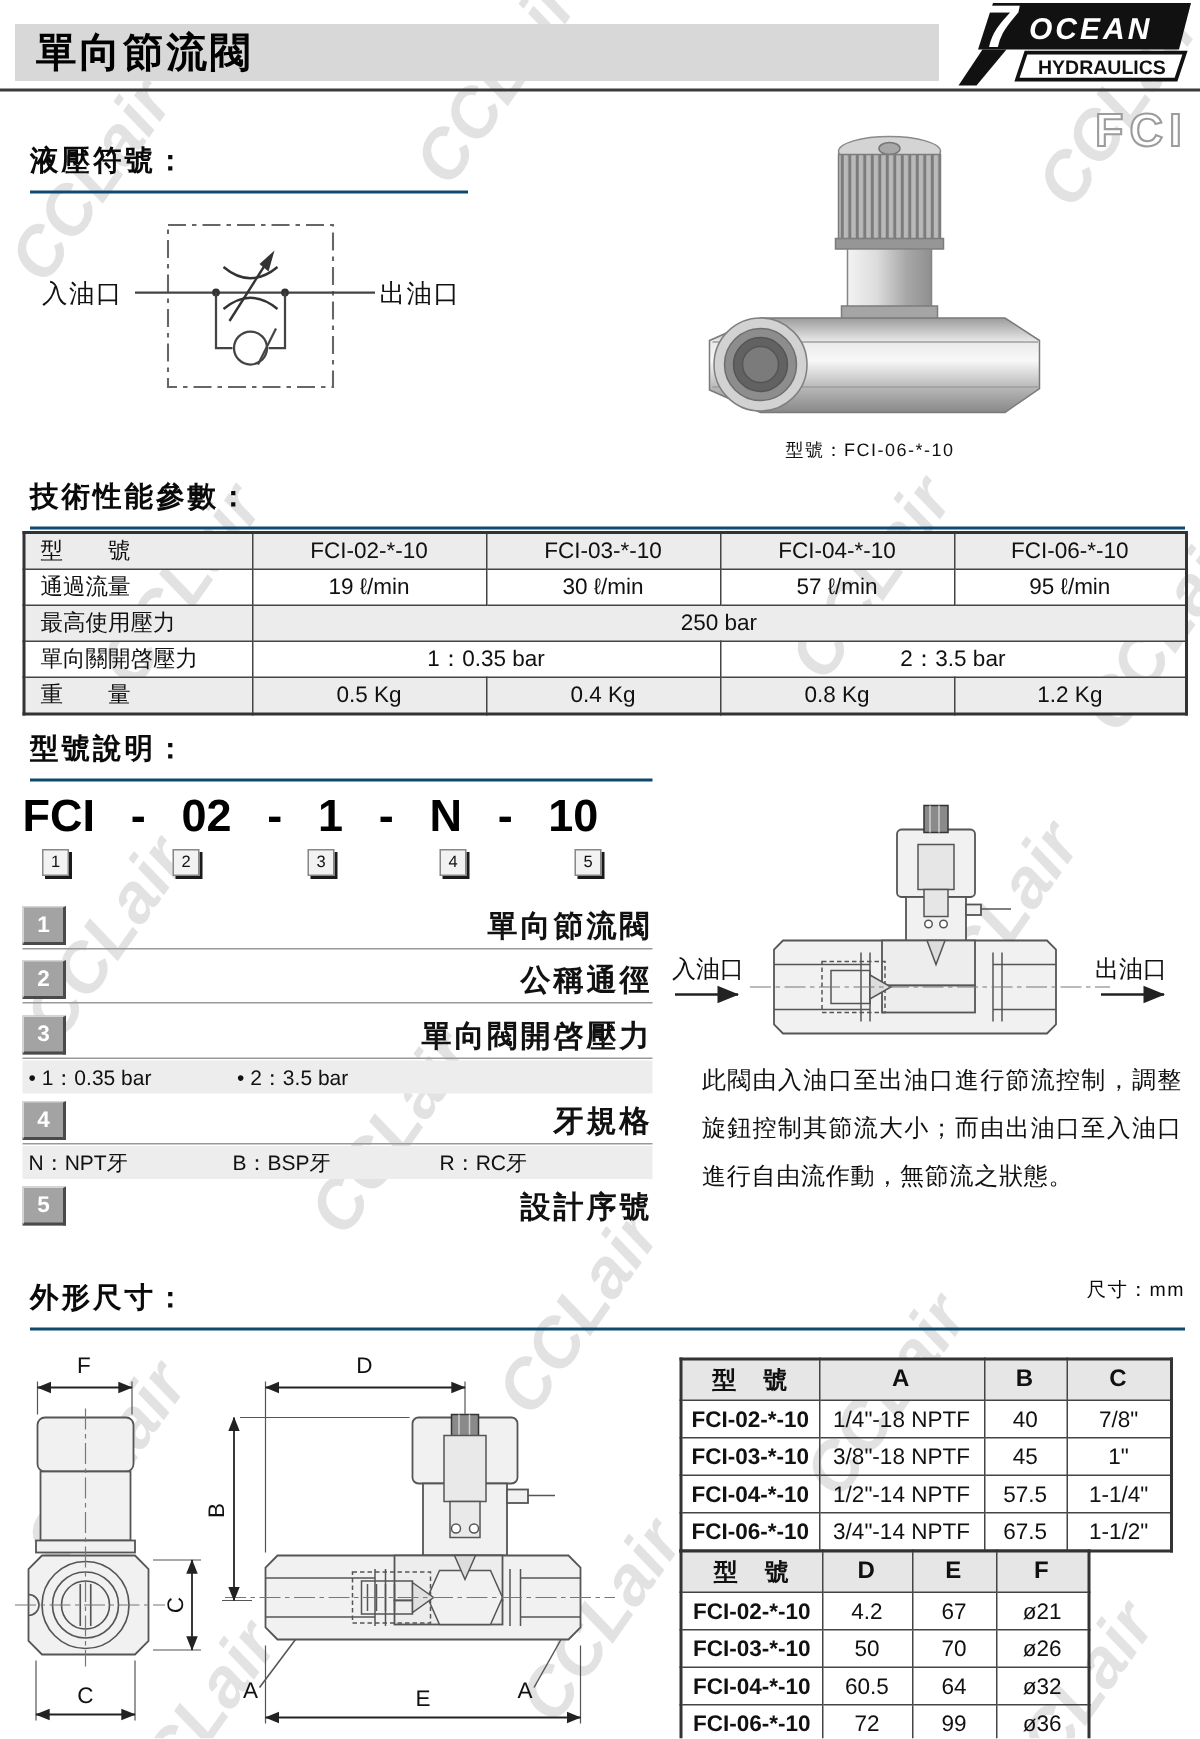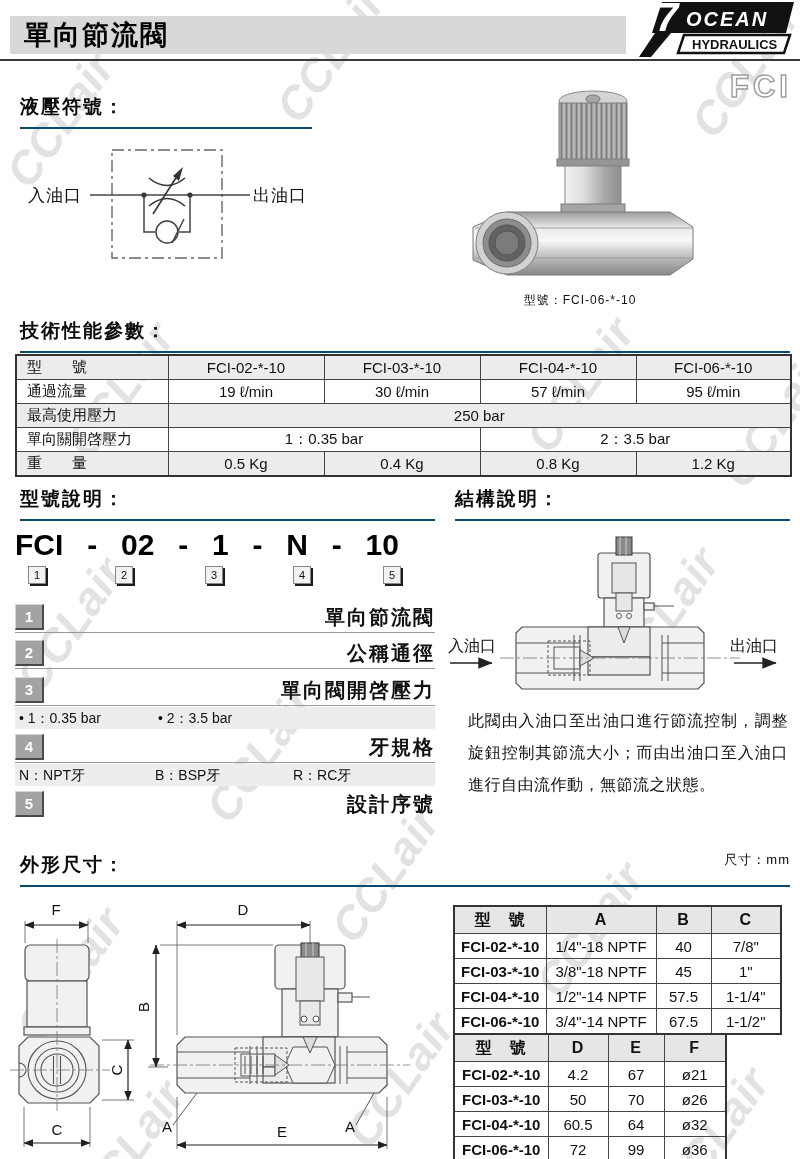--- a/index.html
+++ b/index.html
@@ -236,21 +236,20 @@
   <div class="mstrip" style="top:764px;">
     <span style="left:4px;">N：NPT牙</span>
     <span style="left:140px;">B：BSP牙</span>
     <span style="left:278px;">R：RC牙</span>
   </div>
   <div class="mrow noline" style="top:789px;">
     <span class="numbox">5</span>
     <span class="mlabel">設計序號</span>
   </div>
 
-  <div class="sec-head" style="left:455px;top:486px;width:335px;">結構說明：</div>
 
   <svg class="abs" style="left:440px;top:523px;width:360px;height:195px;" viewBox="0 0 360 195">
     <defs>
       <marker id="arrS" viewBox="0 0 10 10" refX="9.5" refY="5" markerWidth="9" markerHeight="9" orient="auto">
         <path d="M0,1 L10,5 L0,9 z" fill="#222"></path>
       </marker>
     </defs>
     <g fill="#f1f1f1" stroke="#555" stroke-width="1.2">
       <polygon points="82,104 258,104 264,110 264,160 258,166 82,166 76,160 76,110"></polygon>
       <rect x="158" y="30" width="52" height="45" rx="3"></rect>

